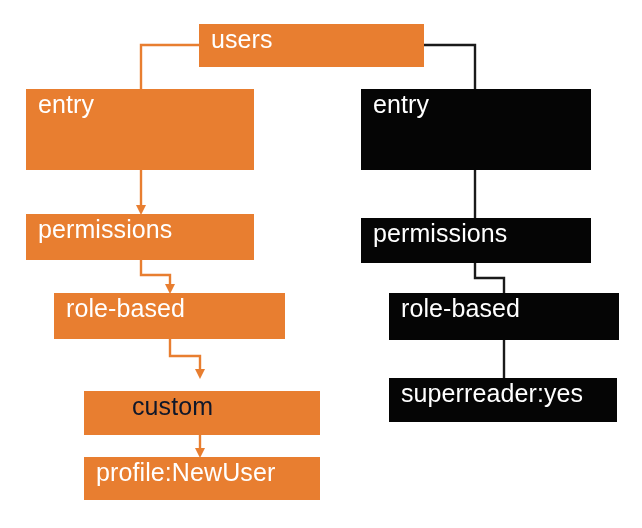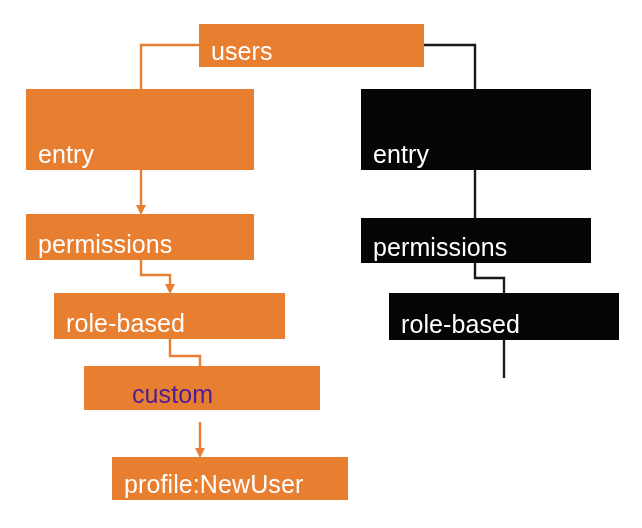--- a/index.html
+++ b/index.html
@@ -24,21 +24,21 @@
     left: 0;
     top: 0;
     width: 642px;
     height: 528px;
   }
   .node {
     position: absolute;
     box-sizing: border-box;
     display: flex;
     flex-direction: column;
-    justify-content: flex-end;
+    justify-content: flex-start;
     padding: 0 12px;
     color: #ffffff;
     font-size: 25px;
     line-height: 1.26;
     letter-spacing: 0.1px;
     white-space: pre;
   }
   .node.orange { background: #e87e30; }
   .node.black  { background: #050505; }
   .node .line { display: block; }
@@ -98,22 +98,25 @@
   </div>
 
   <div class="node orange" style="left: 54px; top: 293px; width: 231px; height: 46px; background: rgb(232, 126, 48); color: rgb(255, 255, 255);">
     <span class="line">role-based</span>
   </div>
 
   <div class="node black" style="left: 389px; top: 293px; width: 230px; height: 47px; background: rgb(5, 5, 5); color: rgb(255, 255, 255);">
     <span class="line">role-based</span>
   </div>
 
-  <div class="node orange" style="left: 84px; top: 366px; width: 236px; height: 44px; background: rgb(232, 126, 48); color: #4c1d95; padding-left: 48px;">
+  <div class="node orange" style="left: 84px; top: 391px; width: 236px; height: 44px; background: rgb(232, 126, 48); color: #0f172a; padding-left: 48px;">
     <span class="line">custom</span>
   </div>
 
+  <div class="node black" style="left: 389px; top: 378px; width: 228px; height: 44px; background: rgb(5, 5, 5); color: rgb(255, 255, 255);">
+    <span class="line">superreader:yes</span>
+  </div>
 
-  <div class="node orange" style="left: 84px; top: 457px; width: 236px; height: 43px; background: rgb(232, 126, 48); color: rgb(255, 255, 255); margin-left: 28px;">
+  <div class="node orange" style="left: 84px; top: 457px; width: 236px; height: 43px; background: rgb(232, 126, 48); color: rgb(255, 255, 255);">
     <span class="line">profile:NewUser</span>
   </div>
 
 </div>
 
 </body></html>

